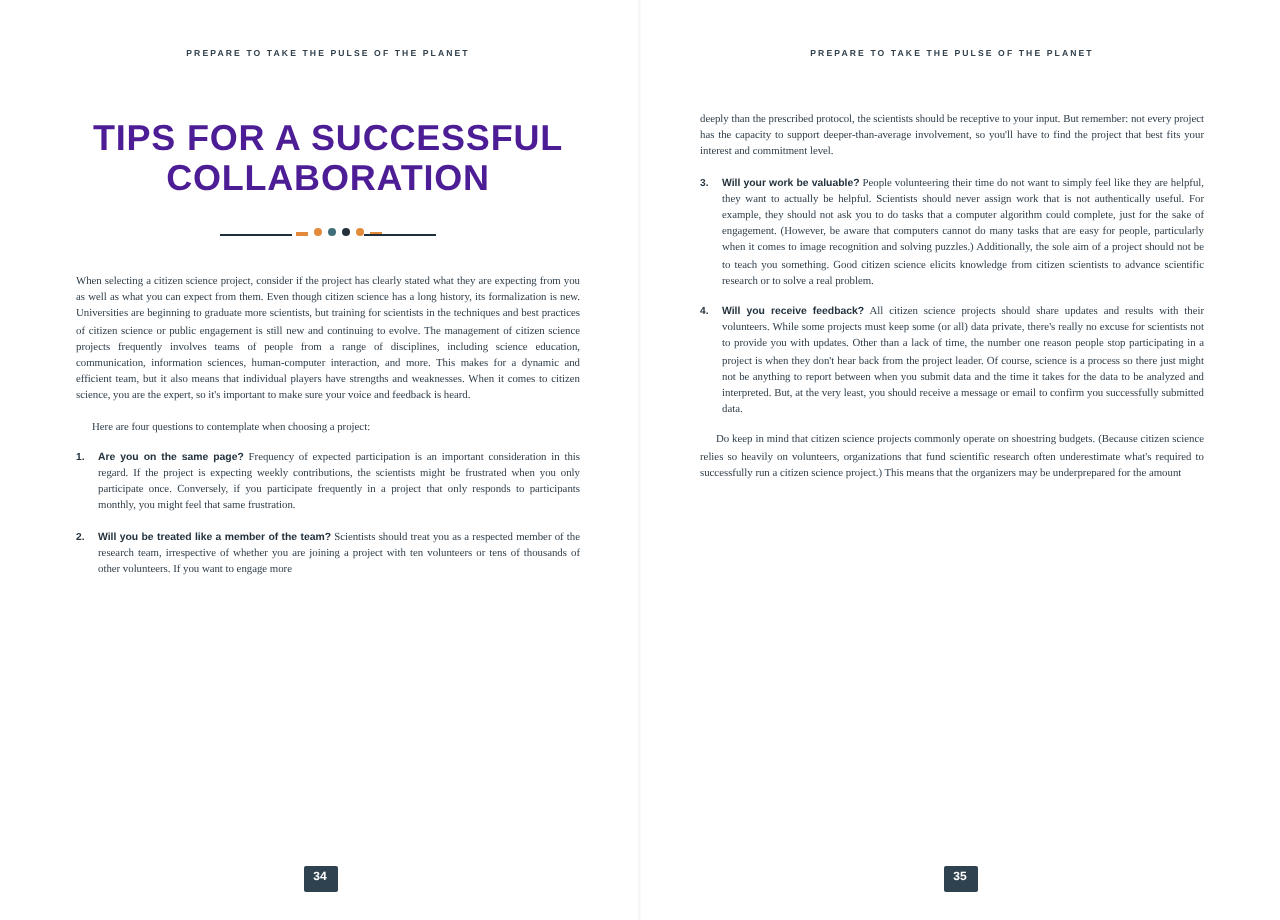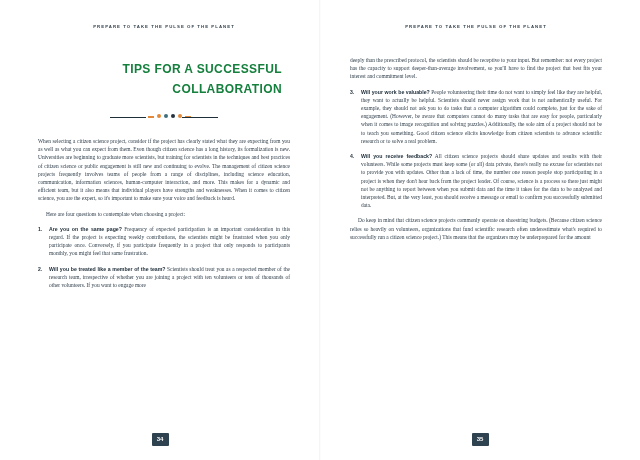--- a/index.html
+++ b/index.html
@@ -39,25 +39,25 @@
     text-transform: uppercase;
     color: #33424d;
     text-align: center;
     margin-top: 4px;
     margin-bottom: 0;
     font-weight: 600;
   }
   .chapter-title {
     font-family: "Liberation Sans", sans-serif;
     font-weight: bold;
-    font-size: 12px;
+    font-size: 18px;
     line-height: 20px;
     letter-spacing: 0.4px;
-    text-align: right;
-    color: #15803d;
+    text-align: center;
+    color: #4c1d95;
     margin: 30px 8px 0 8px;
     text-transform: uppercase;
   }
   .ornament {
     width: 120px;
     height: 12px;
     margin: 12px auto 0 auto;
     position: relative;
   }
   .ornament .bar {

